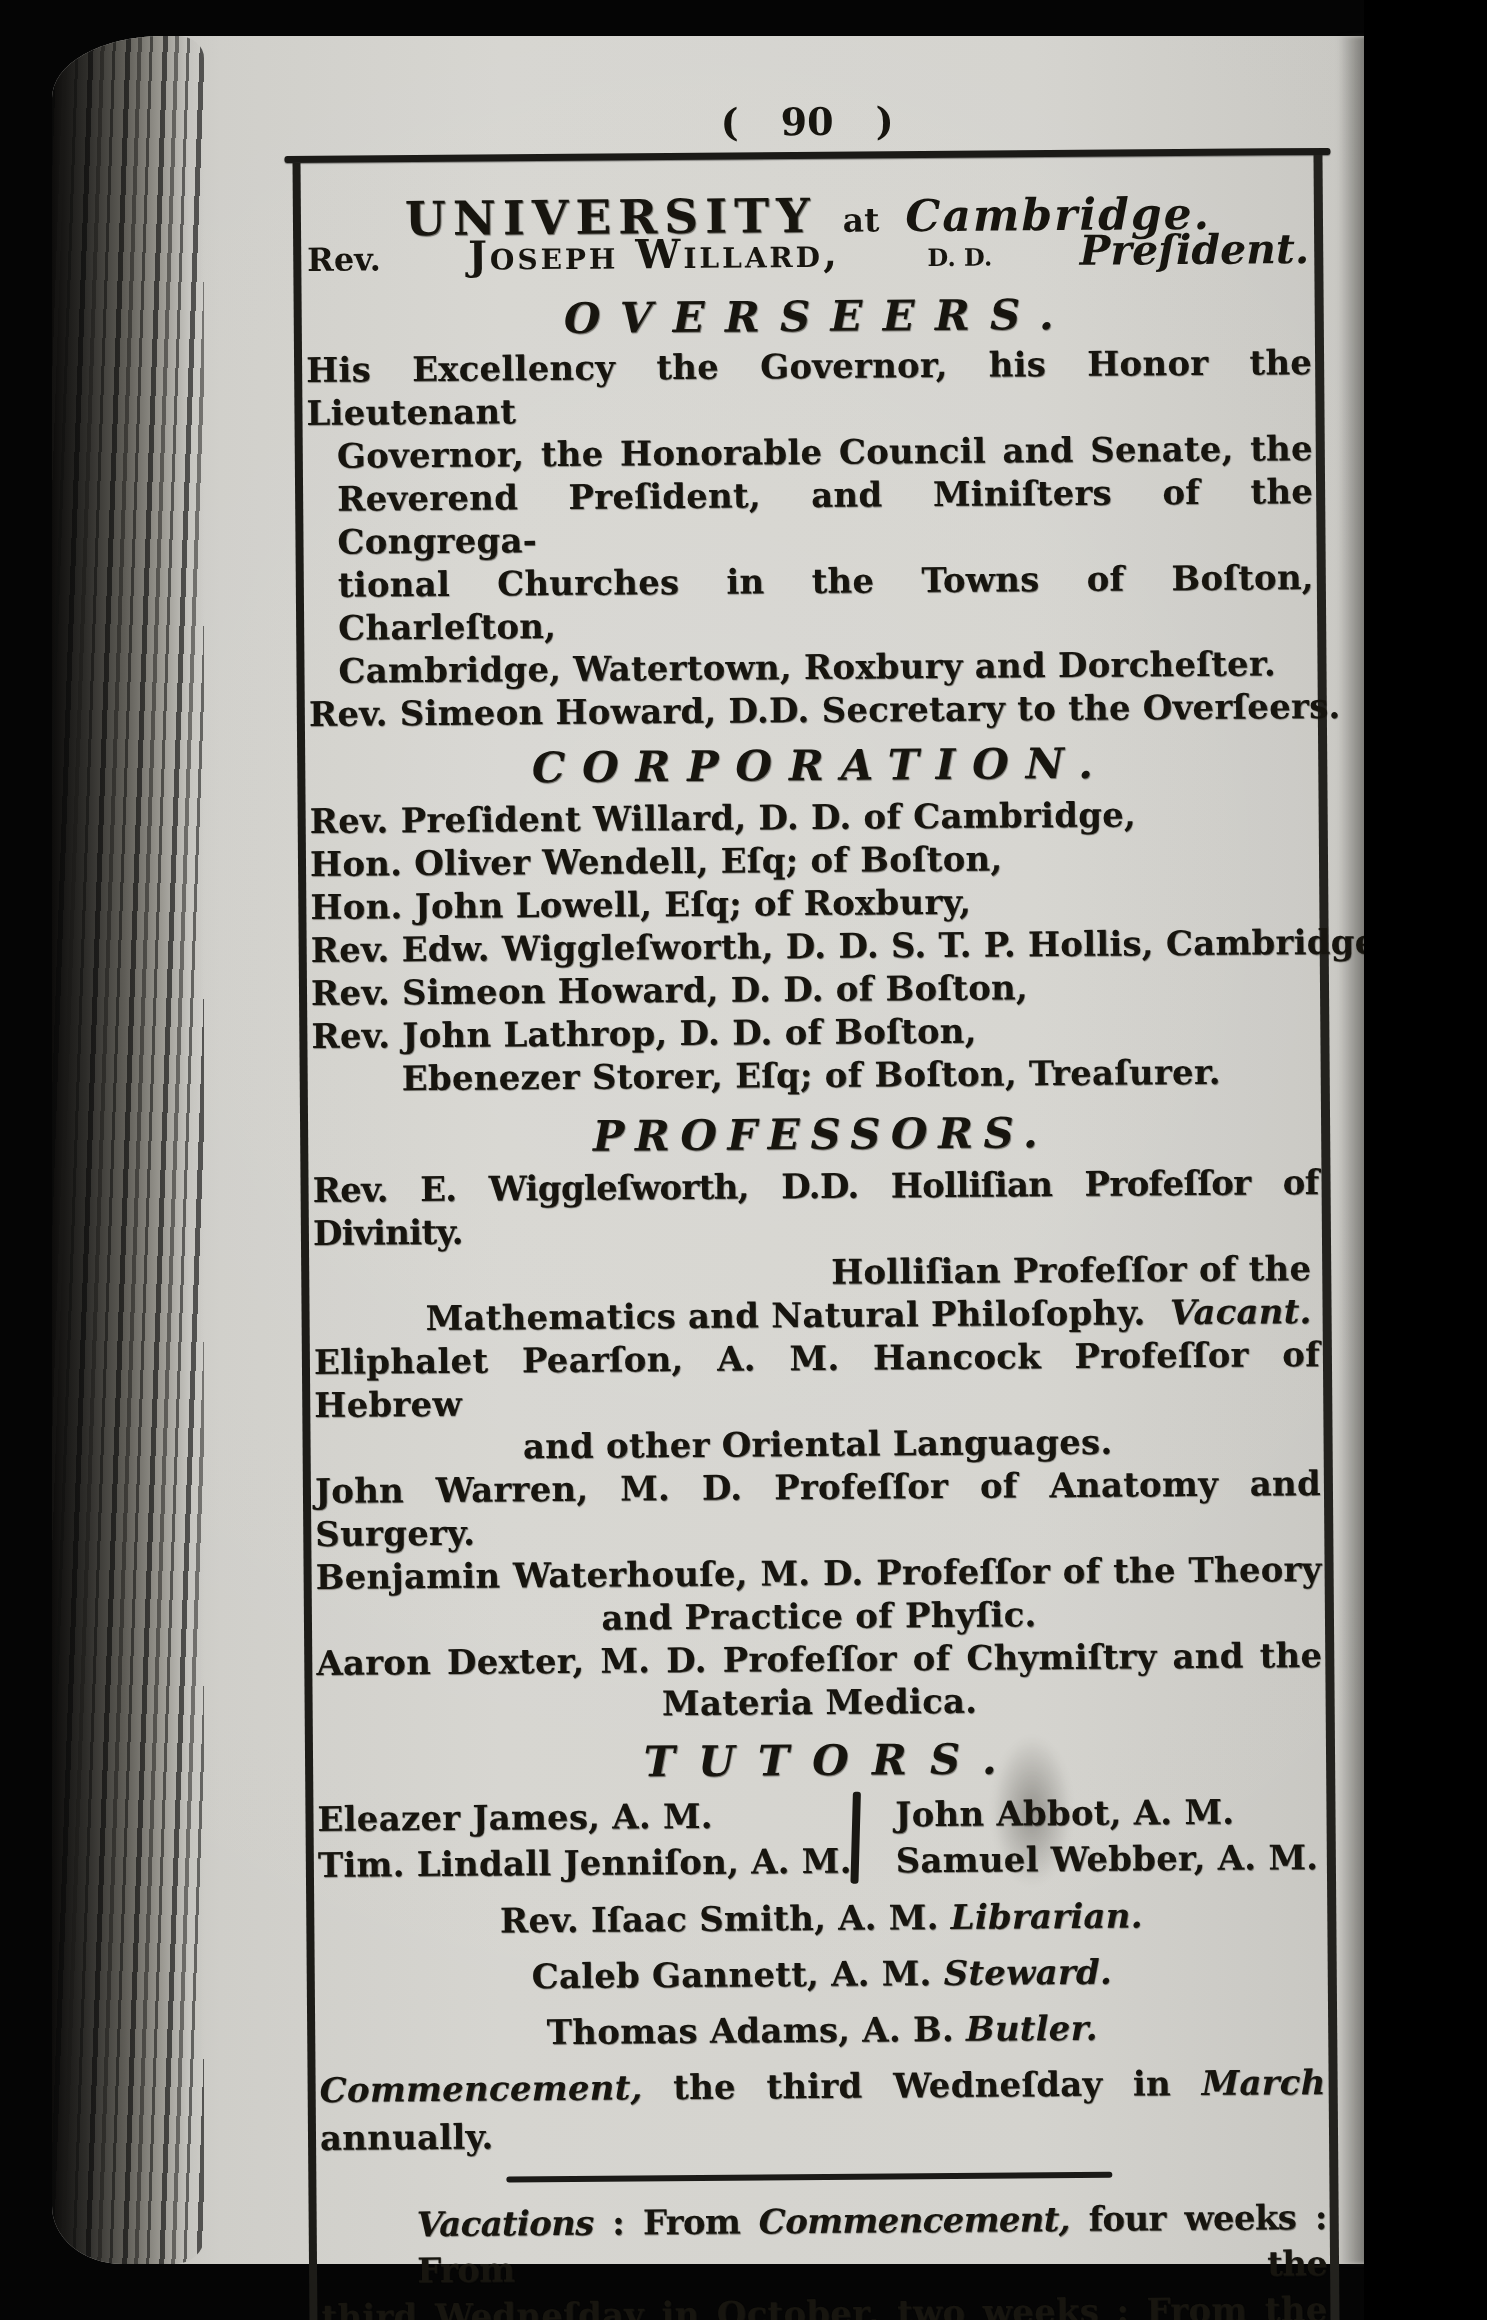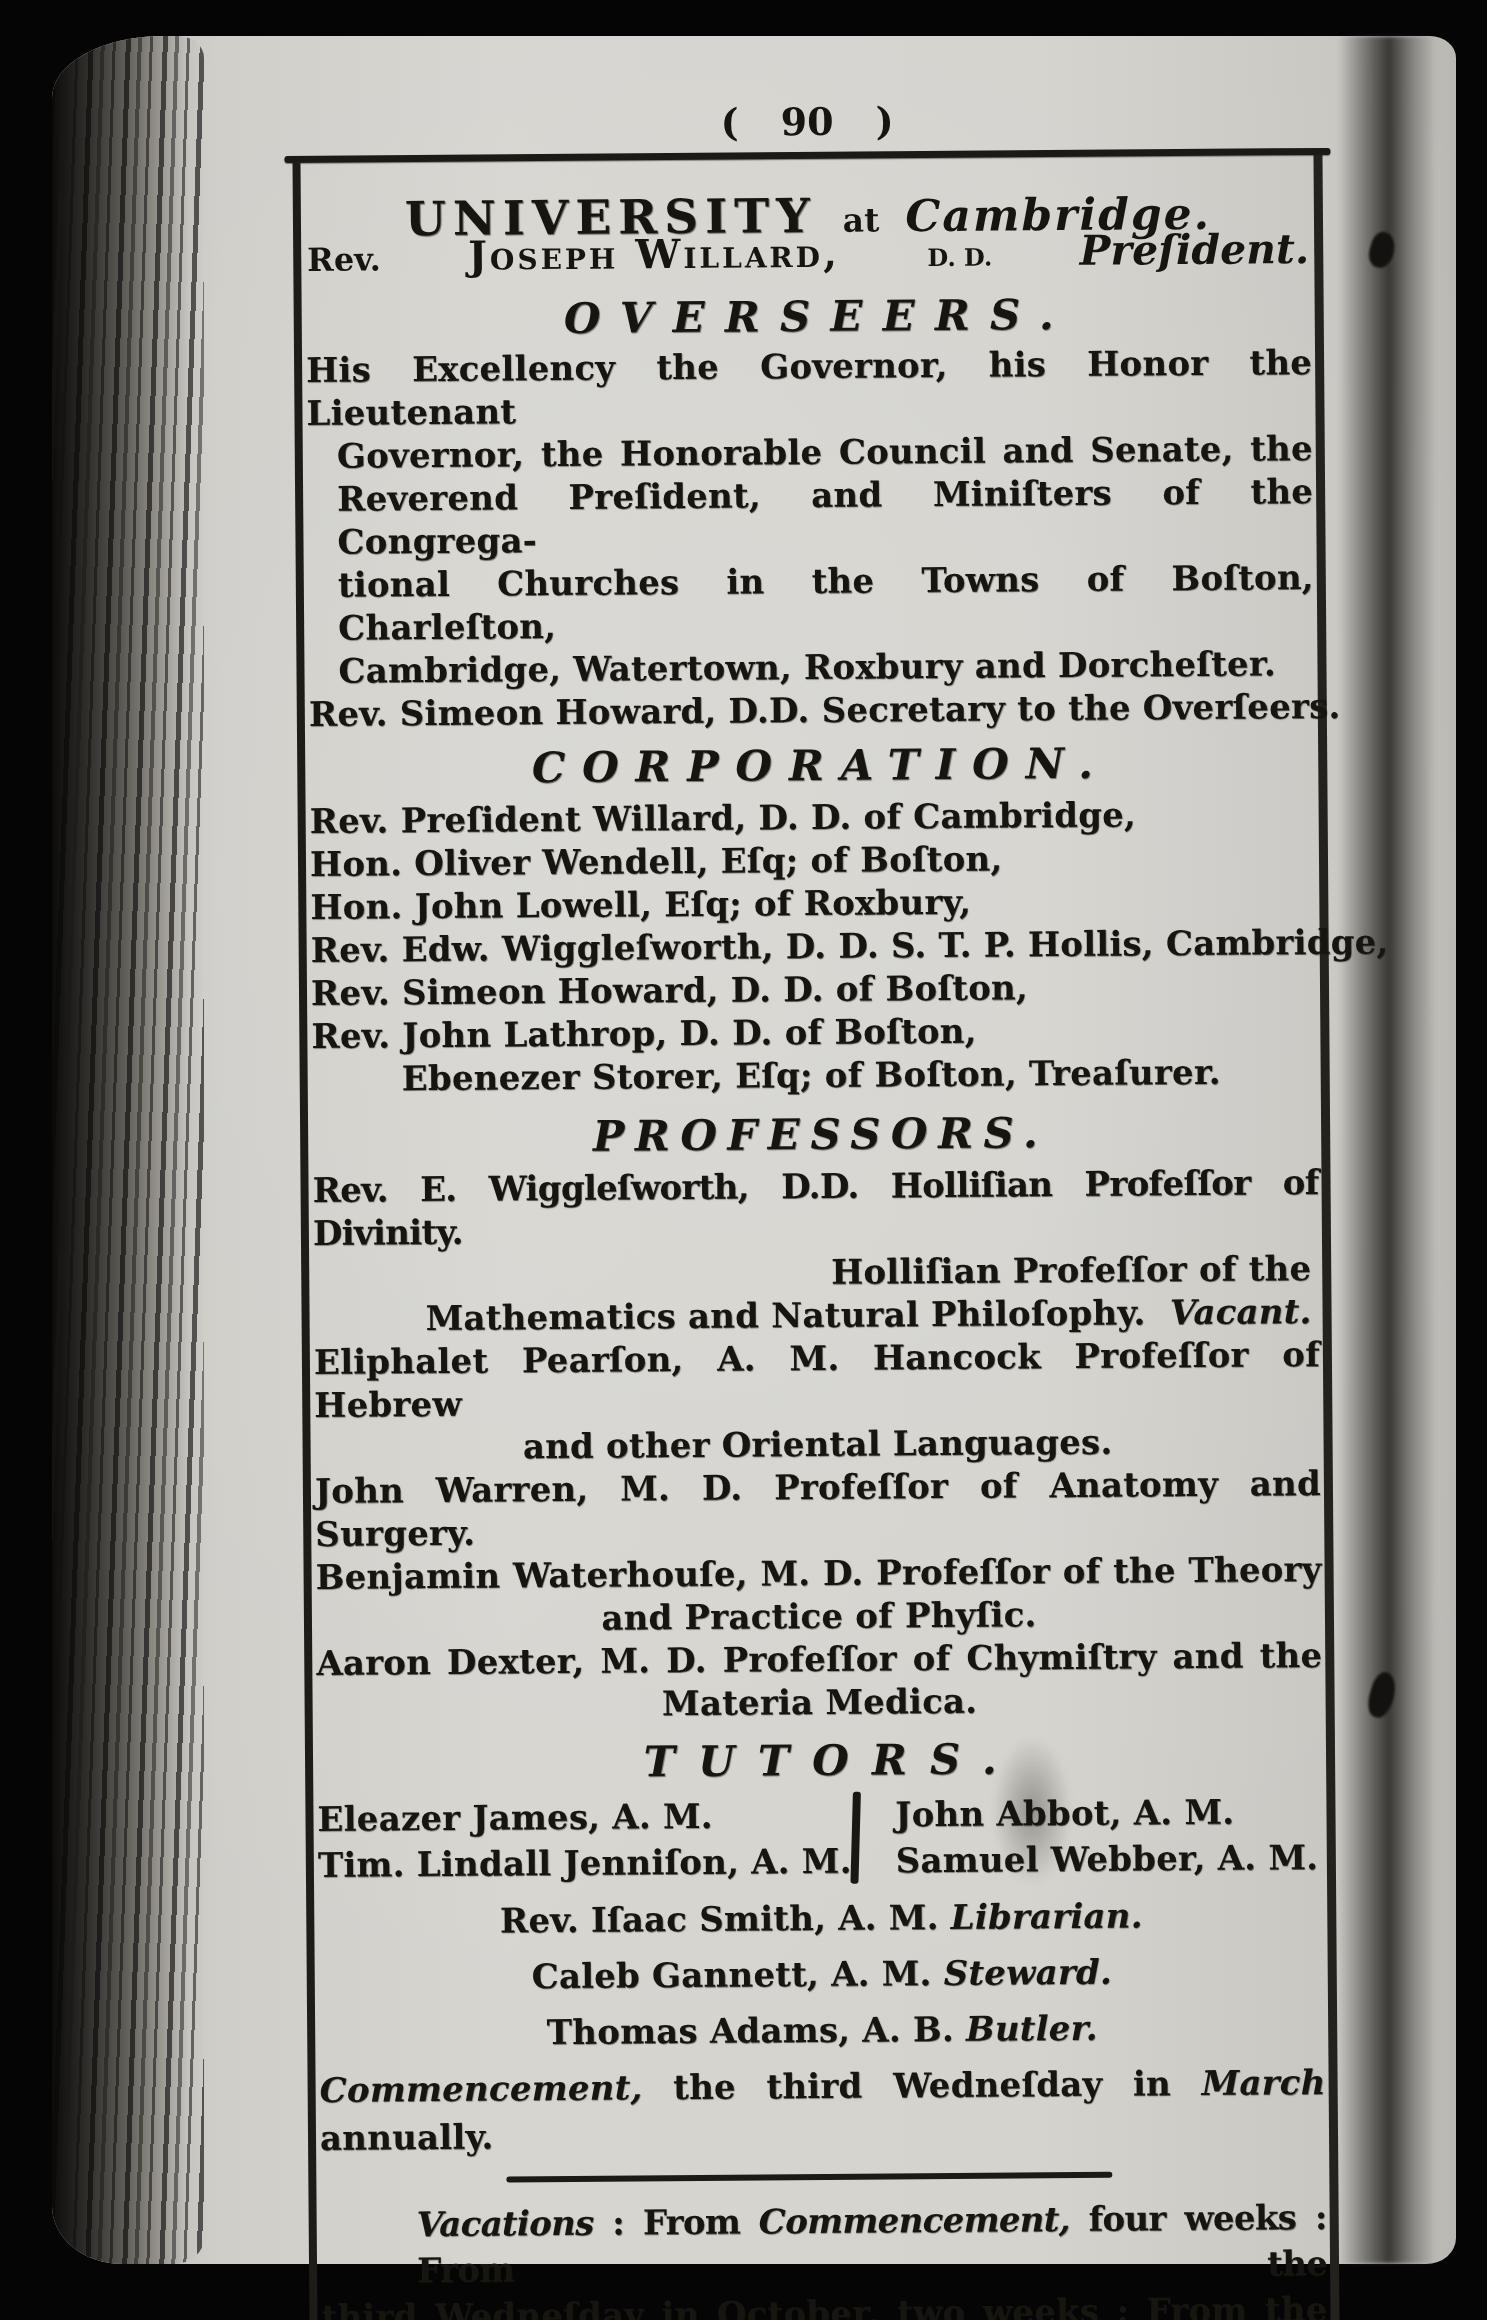--- a/index.html
+++ b/index.html
@@ -1,16 +1,16 @@
 <!DOCTYPE html>
 <html><head>
 <meta charset="utf-8">
 <style>
   html,body{margin:0;padding:0;background:#000;}
-  .photo{position:relative;width:1487px;height:2320px;background:#050505;overflow:hidden;
+  .photo{position:relative;width:1364px;height:2320px;background:#050505;overflow:hidden;
          font-family:"DejaVu Serif",serif;}
   
   .page{position:absolute;left:52px;top:36px;width:1404px;height:2228px;
         background:
           radial-gradient(120% 90% at 46% 38%, rgba(255,255,255,0.10), rgba(0,0,0,0) 62%),
           linear-gradient(90deg,#b7b6b1 0,#cfcec9 12%,#d6d5d0 32%,#d4d3ce 70%,#c8c7c2 92%,#b9b8b3 100%),
           #d2d1cc;
         border-radius:110px 26px 30px 70px / 62px 22px 26px 58px;}
   .spine{position:absolute;left:0;top:0;bottom:0;width:152px;border-radius:inherit;
         background:

